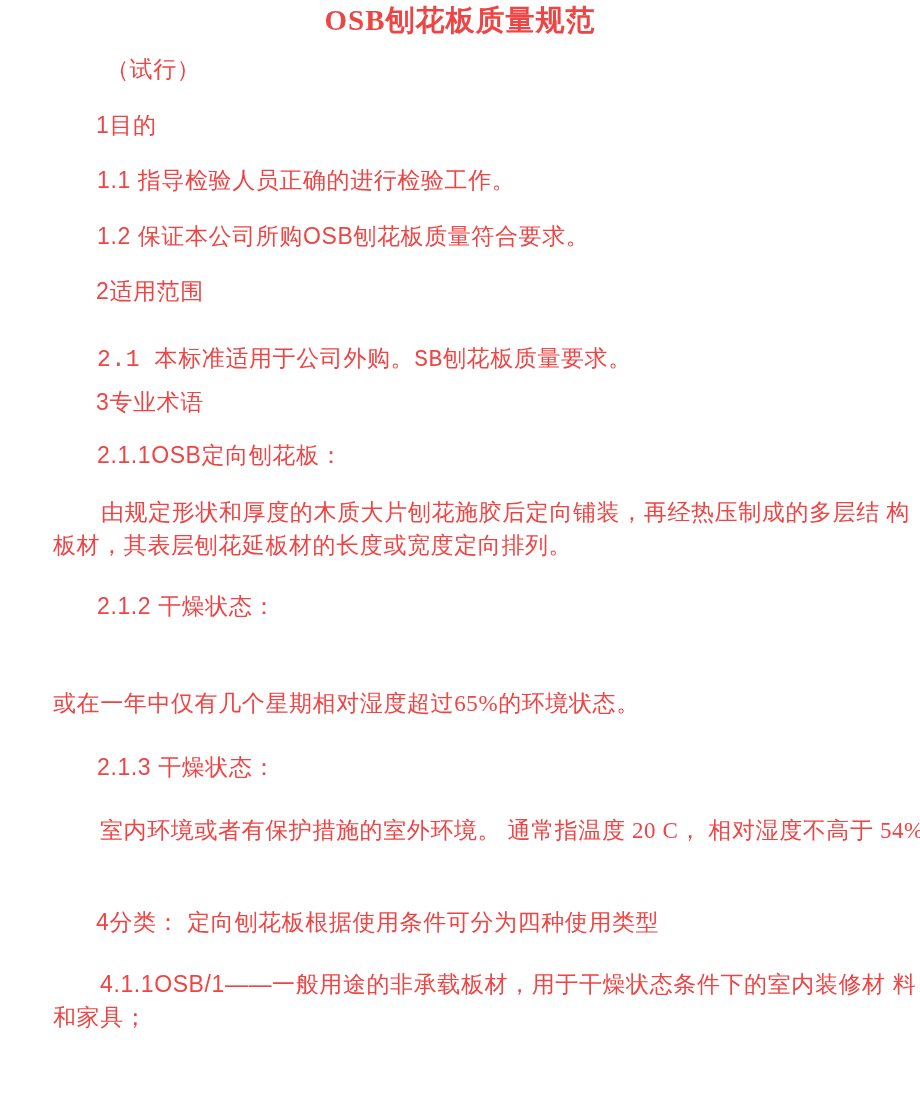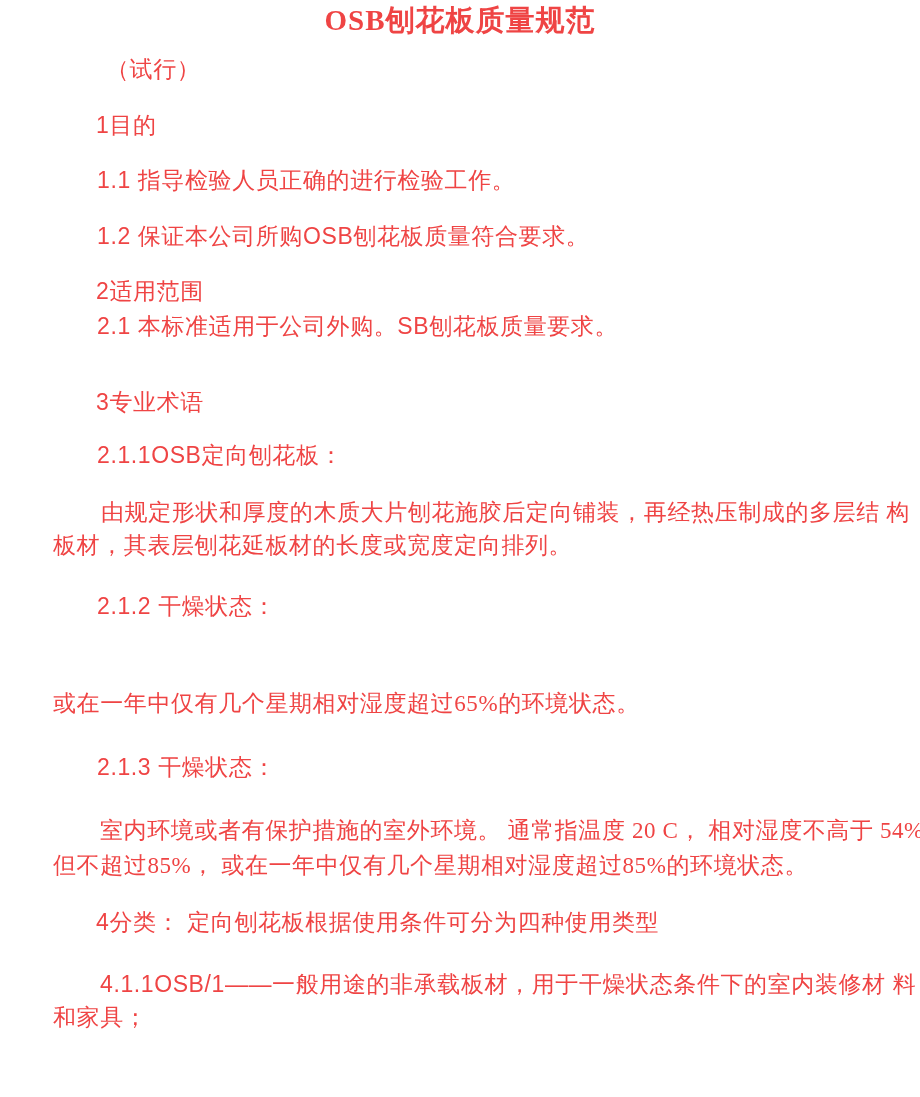--- a/index.html
+++ b/index.html
@@ -37,21 +37,21 @@
   }
   .serif { font-family: "Liberation Serif", "DejaVu Serif", serif; }
   .sans  { font-family: "Liberation Sans", "DejaVu Sans", sans-serif; }
 
   
   .b0  { top: 56px;  left: 106px; } 
   .b1  { top: 112px; left: 96px;  } 
   .b2  { top: 167px; left: 97px;  } 
   .b3  { top: 223px; left: 97px;  } 
   .b4  { top: 278px; left: 96px; text-align: center;  } 
-  .b5  { top: 313px; left: 97px;  } 
+  .b5  { top: 347px; left: 97px; font-family: Liberation Mono, monospace;  } 
   .b6  { top: 389px; left: 96px;  } 
   .b7  { top: 442px; left: 97px;  } 
   .b8  { top: 499px; left: 101px; } 
   .b9  { top: 532px; left: 53px;  } 
   .b10 { top: 593px; left: 97px;  } 
   .b11 { top: 655px; left: 100px; } 
   .b12 { top: 690px; left: 53px;  } 
   .b13 { top: 754px; left: 97px;  } 
   .b14 { top: 817px; left: 100px; } 
   .b15 { top: 852px; left: 53px;  } 
@@ -73,18 +73,17 @@
   <div class="line sans  b4">2适用范围</div>
   <div class="line sans  b5">2.1 本标准适用于公司外购。SB刨花板质量要求。</div>
   <div class="line sans  b6">3专业术语</div>
   <div class="line sans  b7">2.1.1OSB定向刨花板：</div>
   <div class="line serif b8">由规定形状和厚度的木质大片刨花施胶后定向铺装，再经热压制成的多层结 构</div>
   <div class="line serif b9">板材，其表层刨花延板材的长度或宽度定向排列。</div>
   <div class="line sans  b10">2.1.2 干燥状态：</div>
   <div class="line serif b12">或在一年中仅有几个星期相对湿度超过65%的环境状态。</div>
   <div class="line sans  b13">2.1.3 干燥状态：</div>
   <div class="line serif b14">室内环境或者有保护措施的室外环境。 通常指温度 20 C， 相对湿度不高于 54%</div>
-  <div class="line serif b15">但不超过85%， 或在一年中仅有几个星期相对湿度超过85%的环境状态。</div>
   <div class="line sans  b16">4分类： 定向刨花板根据使用条件可分为四种使用类型</div>
   <div class="line sans  b17">4.1.1OSB/1——一般用途的非承载板材，用于干燥状态条件下的室内装修材 料</div>
   <div class="line sans  b18">和家具；</div>
 
 </div>
 
 </body></html>

